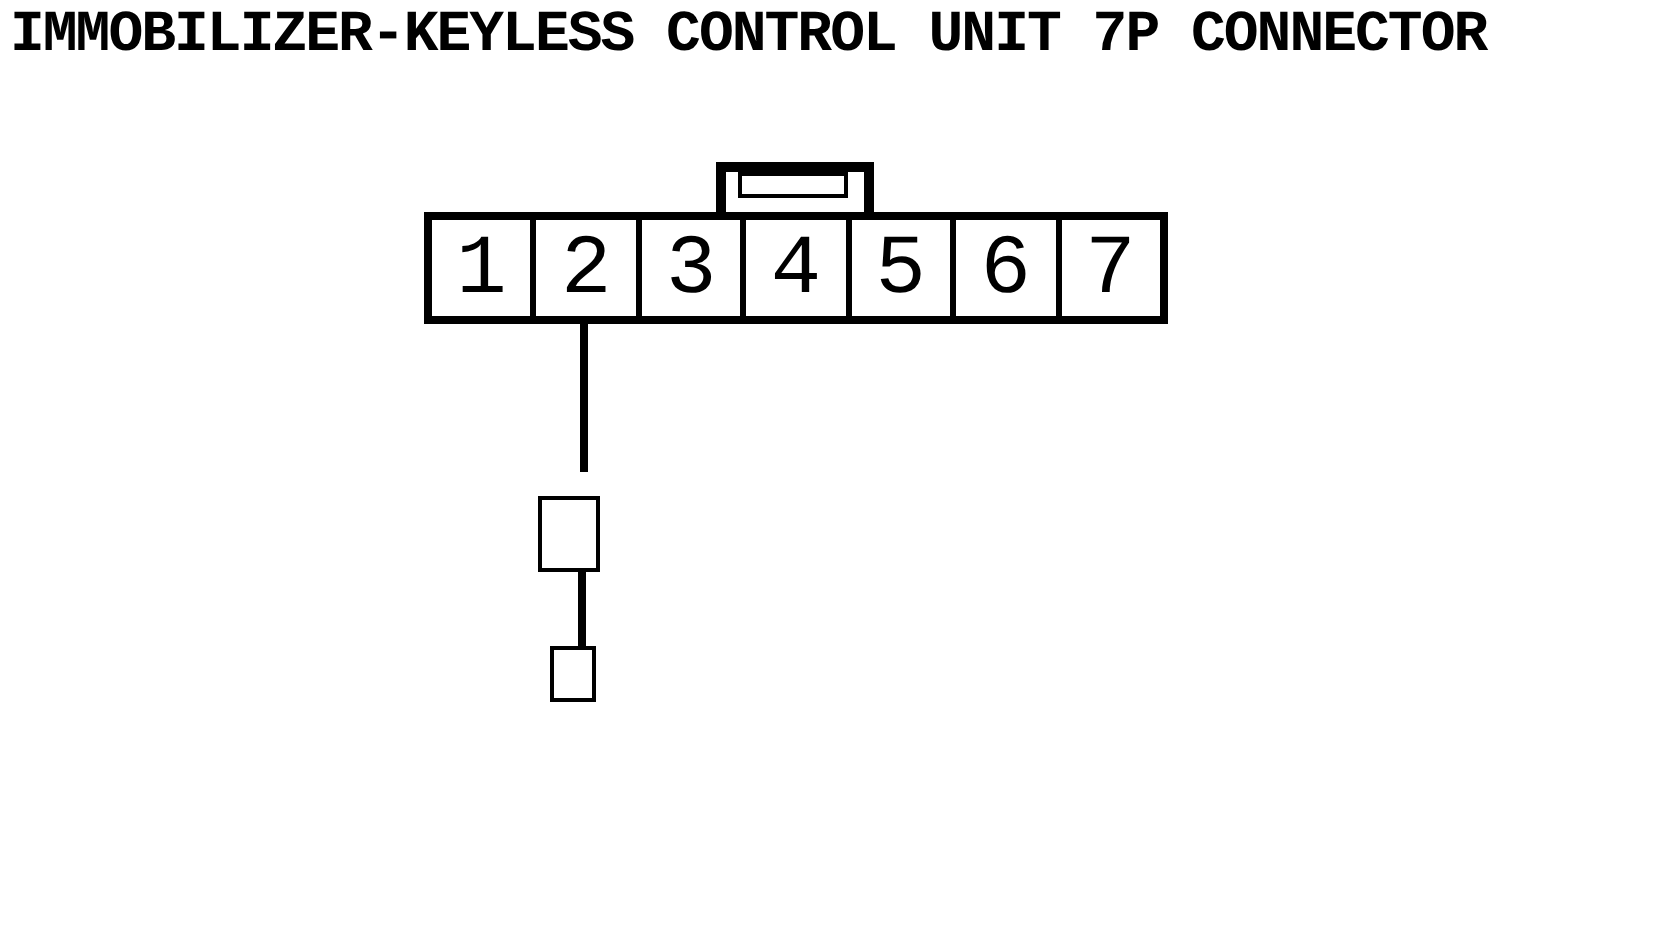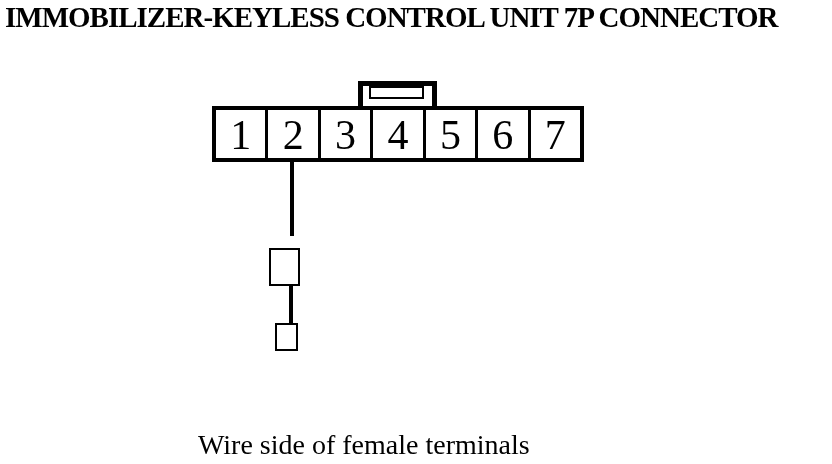--- a/index.html
+++ b/index.html
@@ -5,21 +5,21 @@
   html, body {
     margin: 0;
     padding: 0;
     background: #ffffff;
   }
   #stage {
     position: relative;
     width: 832px;
     height: 464px;
     background: #ffffff;
-    font-family: Liberation Serif, serif;
+    font-family: Liberation Mono, monospace;
     color: #000000;
     overflow: hidden;
   }
   .title {
     position: absolute;
     left: 5px;
     top: 1px;
     font-size: 29px;
     font-weight: bold;
     letter-spacing: -1px;
@@ -149,15 +149,14 @@
 
   <div class="wire-line-upper"></div>
 
 
   <div class="terminal-box-large"></div>
 
   <div class="wire-line-lower"></div>
 
   <div class="terminal-box-small"></div>
 
-  <div class="caption">Wire side of female terminals</div>
 
 </div>
 
 </body></html>

